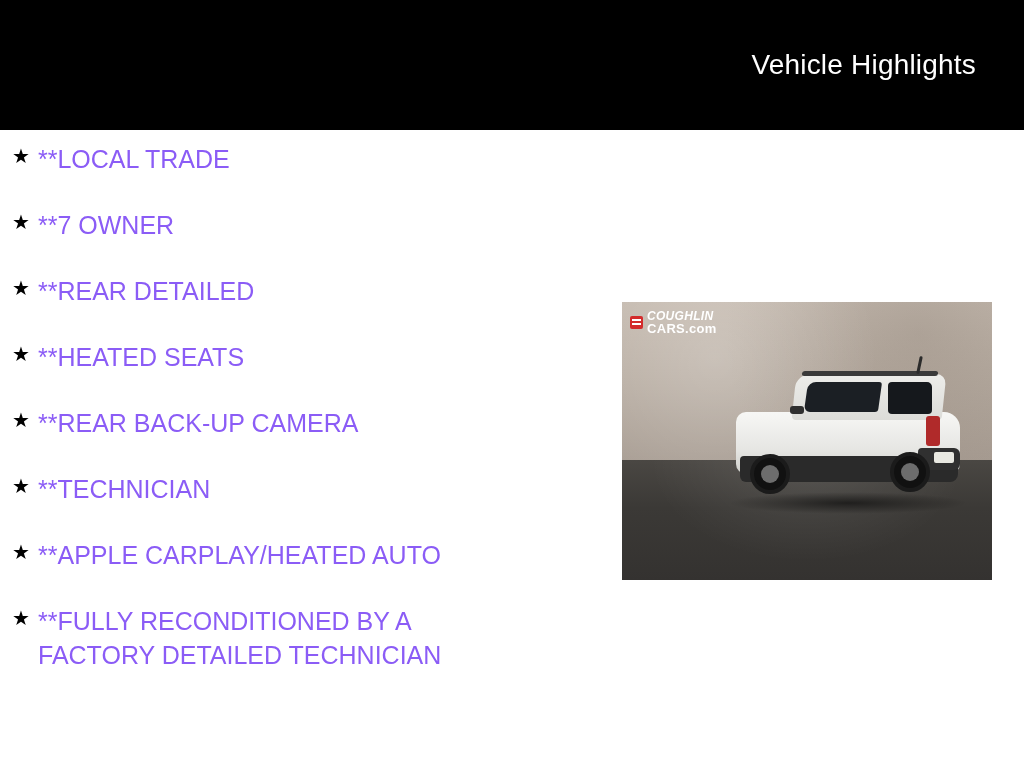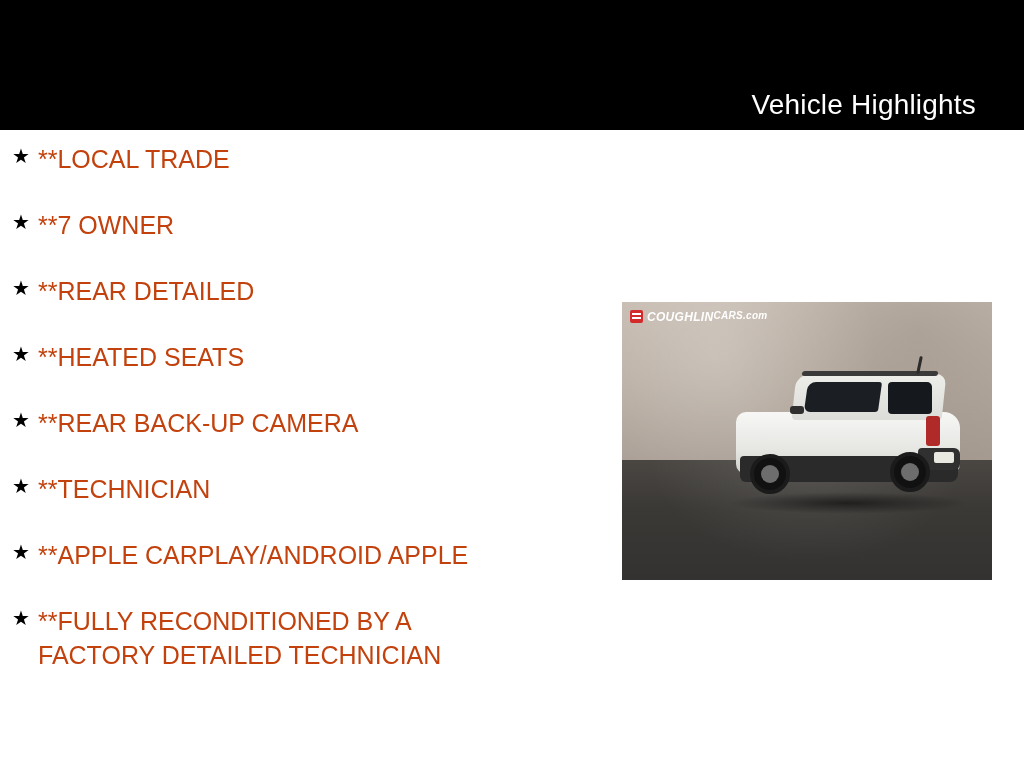--- a/index.html
+++ b/index.html
@@ -27,21 +27,20 @@
   }
   .header-title {
     position: absolute;
     right: 48px;
     top: 48px;
     color: #ffffff;
     font-size: 28px;
     line-height: 34px;
     letter-spacing: 0.2px;
     white-space: nowrap;
-    margin-top: 40px;
   }
 
   
   .highlights {
     position: absolute;
     left: 0;
     top: 142px;
     width: 600px;
     padding: 0;
     margin: 0;
@@ -59,21 +58,21 @@
     margin-left: 12px;
     font-size: 20px;
     line-height: 29px;
     color: #000000;
     text-align: left;
   }
   .highlight-text {
     flex: 1 1 auto;
     font-size: 25px;
     line-height: 34px;
-    color: #c2410c;
+    color: #8b5cf6;
     white-space: pre-line;
   }
 
   
   .photo {
     position: absolute;
     left: 622px;
     top: 302px;
     width: 370px;
     height: 278px;
@@ -129,34 +128,33 @@
   .watermark-mark::before {
     content: "";
     position: absolute;
     left: 2px; top: 3px;
     width: 9px; height: 2px;
     background: #ffffff;
     box-shadow: 0 4px 0 #ffffff;
   }
   .watermark-text {
     display: flex;
-    flex-direction: row;
+    flex-direction: column;
     line-height: 1;
   }
   .watermark-top {
     font-size: 12px;
     font-weight: bold;
     font-style: italic;
     color: #ffffff;
     letter-spacing: 0.3px;
   }
   .watermark-bottom {
-    font-size: 10px;
+    font-size: 13px;
     font-weight: bold;
-    font-style: italic;
     color: #ffffff;
     letter-spacing: 0.3px;
   }
 
   
   .car {
     position: absolute;
     left: 100px;
     top: 42px;
     width: 250px;
@@ -322,21 +320,21 @@
   <li class="highlight-item">
     <span class="bullet-star">★</span>
     <span class="highlight-text">**REAR BACK-UP CAMERA</span>
   </li>
   <li class="highlight-item">
     <span class="bullet-star">★</span>
     <span class="highlight-text">**TECHNICIAN</span>
   </li>
   <li class="highlight-item">
     <span class="bullet-star">★</span>
-    <span class="highlight-text">**APPLE CARPLAY/ANDROID APPLE</span>
+    <span class="highlight-text">**APPLE CARPLAY/HEATED AUTO</span>
   </li>
   <li class="highlight-item">
     <span class="bullet-star">★</span>
     <span class="highlight-text">**FULLY RECONDITIONED BY A
 FACTORY DETAILED TECHNICIAN</span>
   </li>
 </ul>
 
 <div class="photo">
   <div class="photo-wall"></div>

